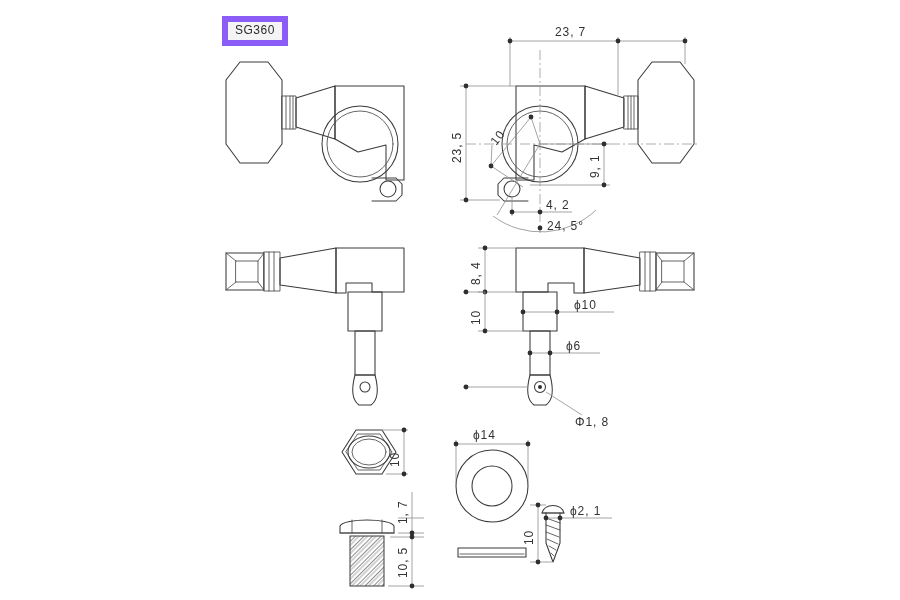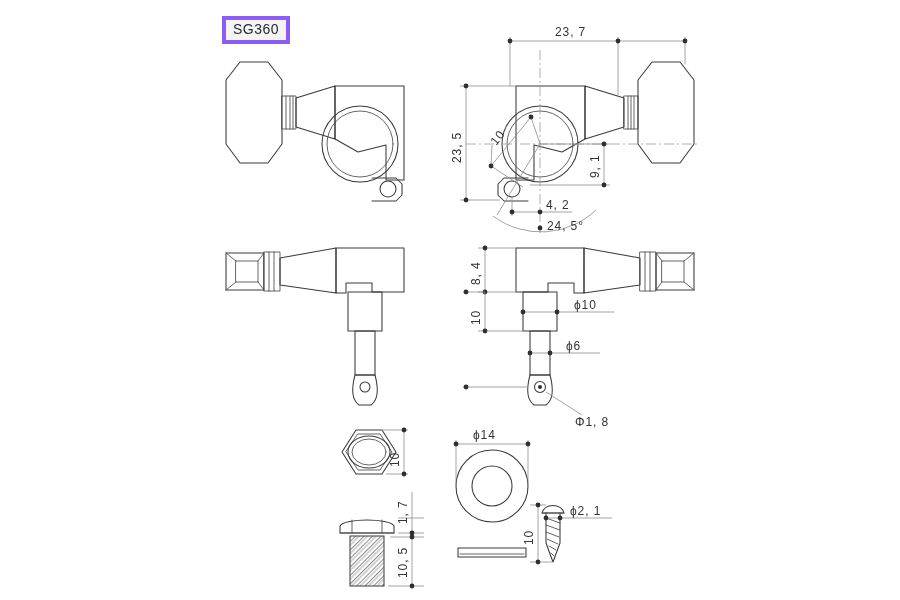--- a/index.html
+++ b/index.html
@@ -8,24 +8,24 @@
     width:900px;height:600px;overflow:hidden;
     font-family:"Liberation Sans","DejaVu Sans",sans-serif;
     color:#231f20;
   }
   #sheet{position:relative;width:900px;height:600px;background:#ffffff;}
   #drawing{position:absolute;left:0;top:0;width:900px;height:600px;}
 
   .part-label{
     position:absolute;
     left:222px;top:16px;
-    border:4px solid #8b5cf6;
+    border:6px solid #8b5cf6;
     background:#f4f4f4;
     padding:2px 7px 3px 7px;
-    font-size:14px;
+    font-size:12px;
     letter-spacing:0.5px;
     color:#2b2b2b;
     font-family:"Liberation Sans","DejaVu Sans",sans-serif;
     line-height:1.05;
     white-space:nowrap;
   }
   svg text{
     font-family:"Liberation Sans","DejaVu Sans",sans-serif;
     fill:#333333;
     font-size:12px;

